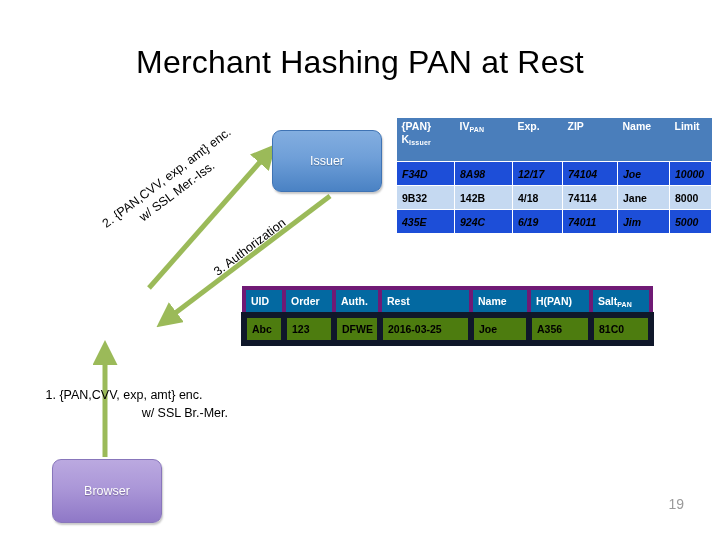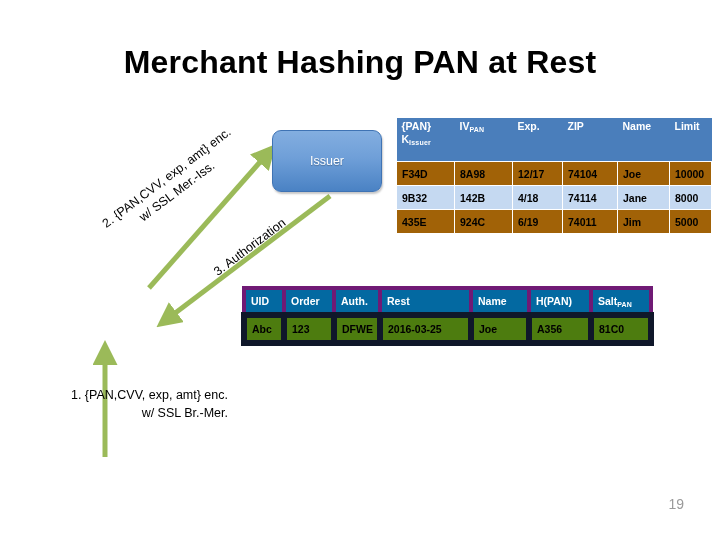--- a/index.html
+++ b/index.html
@@ -20,21 +20,21 @@
   }
 
   
   .slide-title {
     position: absolute;
     left: 0;
     top: 44px;
     width: 720px;
     text-align: center;
     font-size: 32px;
-    font-weight: 700;
+    font-weight: 400;
     color: #000000;
     letter-spacing: 0.2px;
     white-space: nowrap;
   }
 
   
   .node {
     position: absolute;
     box-sizing: border-box;
     border-radius: 9px;
@@ -111,21 +111,21 @@
   
   .step1-label {
     position: absolute;
     left: 2px;
     top: 386px;
     width: 226px;
     font-size: 12.5px;
     color: #000000;
     line-height: 1.45;
   }
-  .step1-label .l1 { display: block; text-align: right; padding-left: 4px; margin-left: 14px; }
+  .step1-label .l1 { display: block; text-align: center; padding-left: 4px; margin-left: 14px; }
   .step1-label .l2 { display: block; text-align: right; }
 
   
   table.grid {
     position: absolute;
     border-collapse: collapse;
     table-layout: fixed;
     font-size: 10.5px;
   }
   table.grid td, table.grid th {
@@ -150,21 +150,21 @@
     border: none;
     vertical-align: top;
     padding-top: 2px;
     line-height: 1.25;
   }
   #issuer-table td {
     height: 23px;
     color: #000000;
     border: 1px solid #ffffff;
   }
-  #issuer-table tr.r-odd td { background: #a16207; }
+  #issuer-table tr.r-odd td { background: #1d4ed8; font-style: italic; }
   #issuer-table tr.r-even td { background: #c5d9f1; }
 
   
   #merchant-table {
     left: 241px;
     top: 286px;
     width: 407px;
   }
   #merchant-table th {
     background: #0369a1;
@@ -212,20 +212,23 @@
 
     <line x1="105" y1="457" x2="105" y2="352" stroke="#9bba59" stroke-width="5" marker-end="url(#ah)"></line>
 
     <line x1="149" y1="288" x2="268" y2="153" stroke="#9bba59" stroke-width="5" marker-end="url(#ah)"></line>
 
     <line x1="330" y1="196" x2="166" y2="320" stroke="#9bba59" stroke-width="5" marker-end="url(#ah)"></line>
   </svg>
 
   <div class="node node-issuer">
     <span>Issuer</span>
+  </div>
+  <div class="node node-browser">
+    <span>Browser</span>
   </div>
 
   <div class="rot-label rot-label-2">
     <span>2. {PAN,CVV, exp, amt} enc.</span><br>
     <span>w/ SSL Mer.-Iss.</span>
   </div>
   <div class="rot-label rot-label-3">
     <span>3. Authorization</span>
   </div>
 

